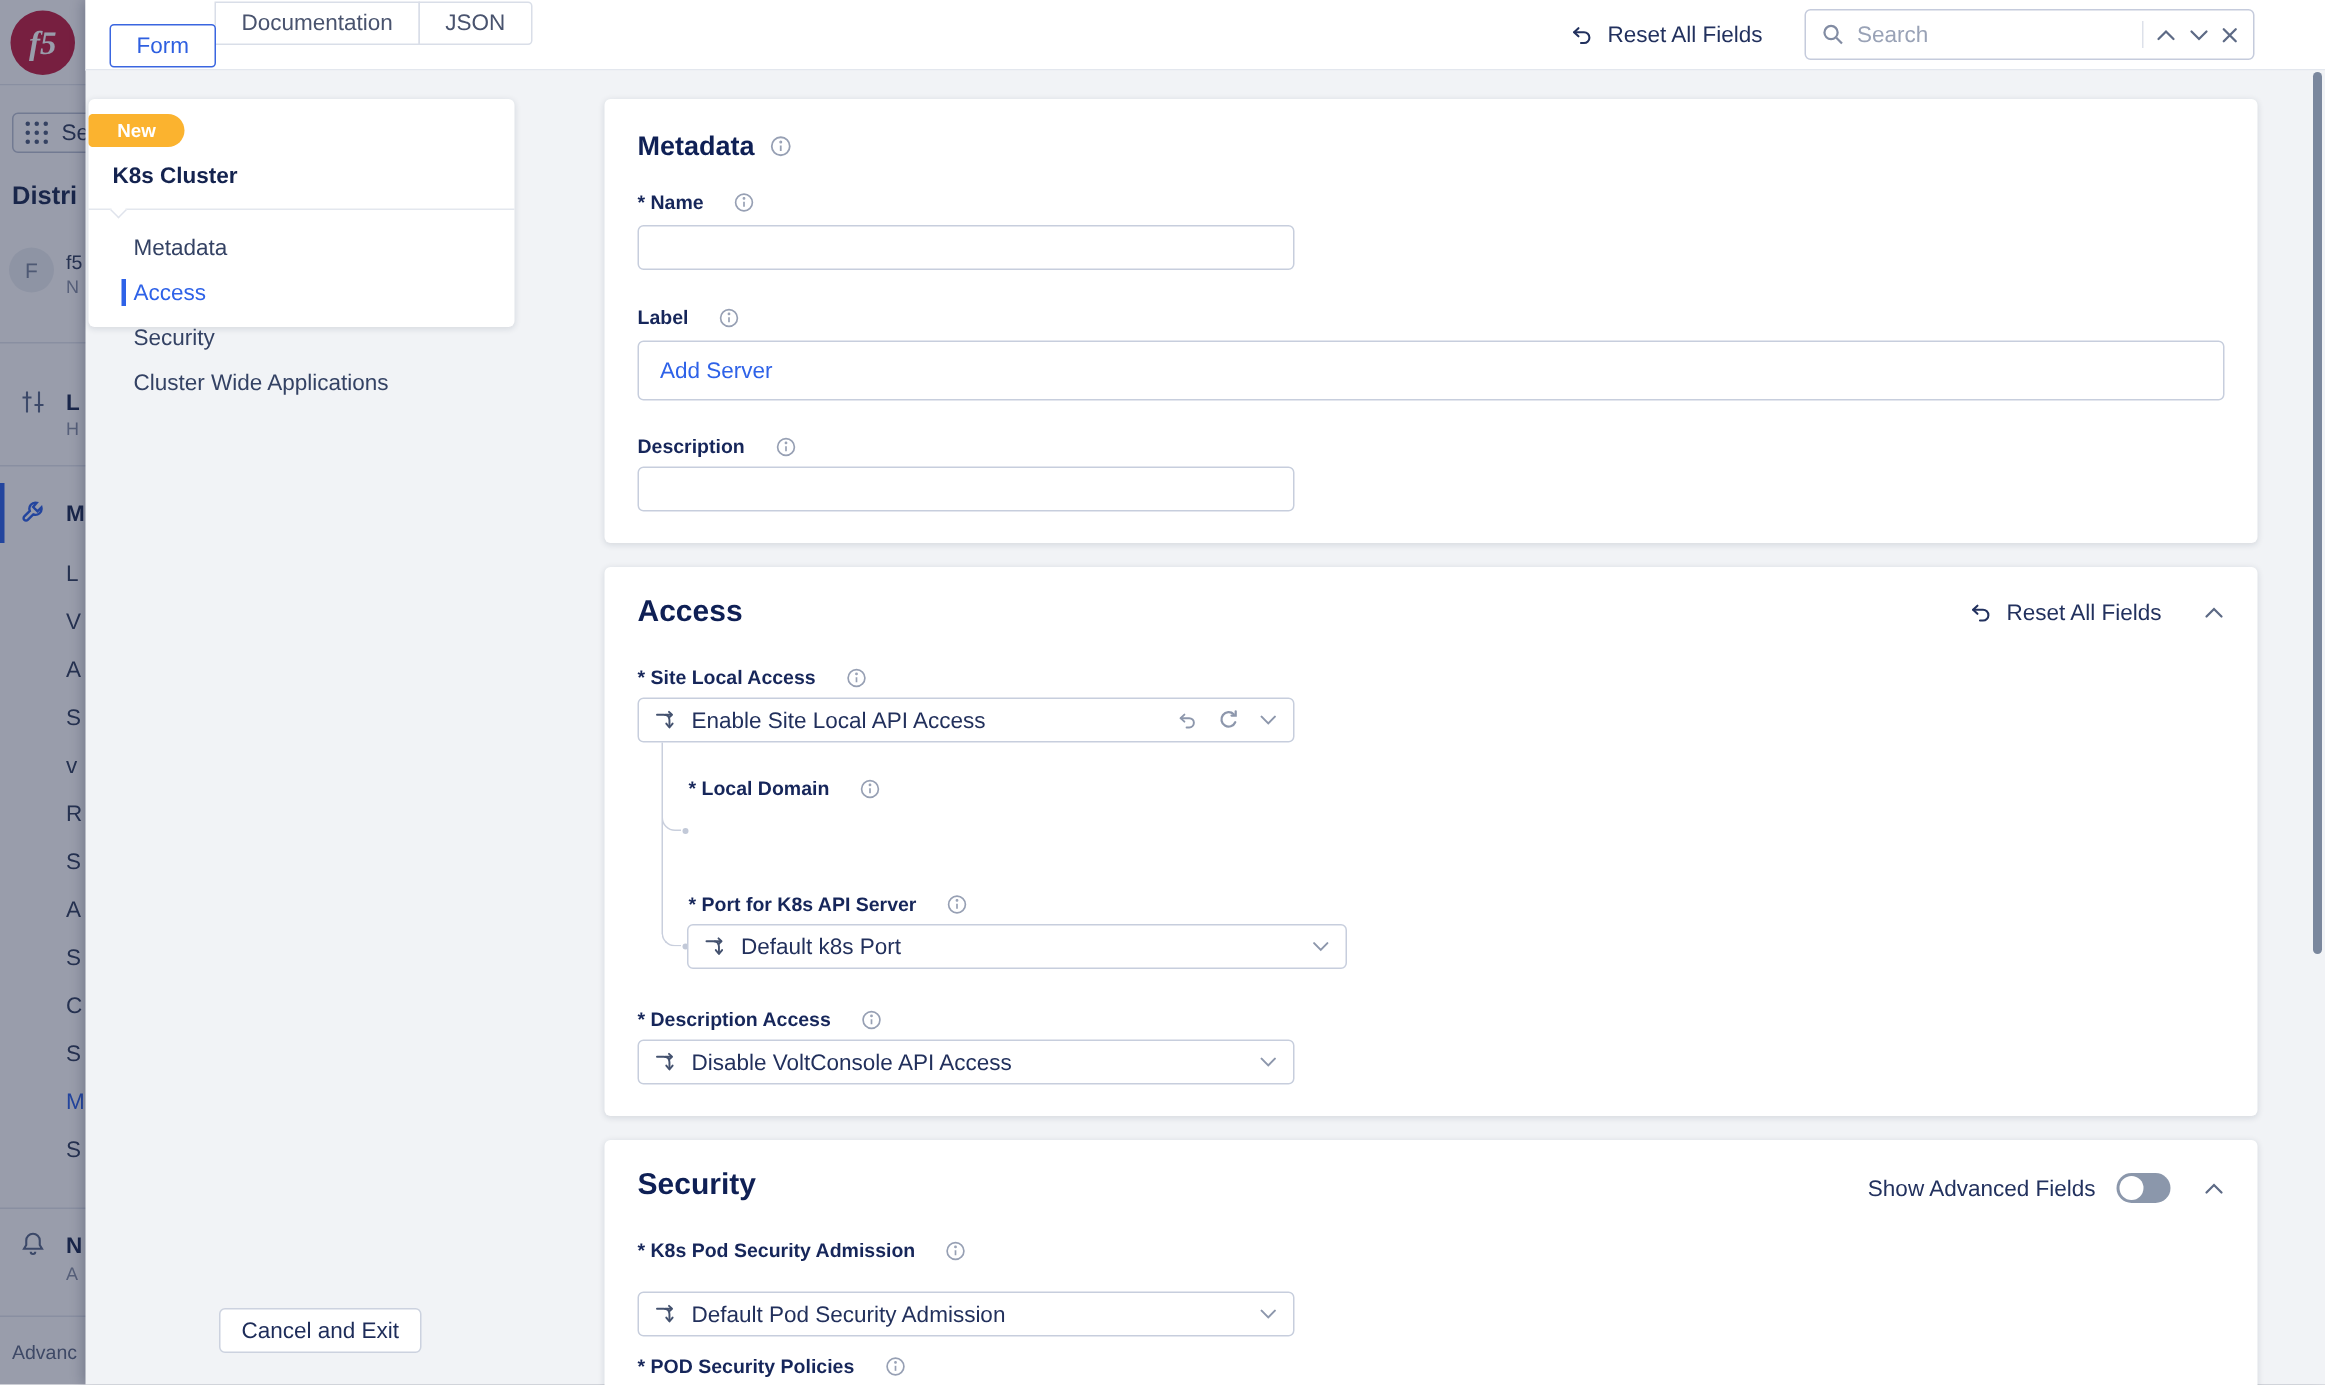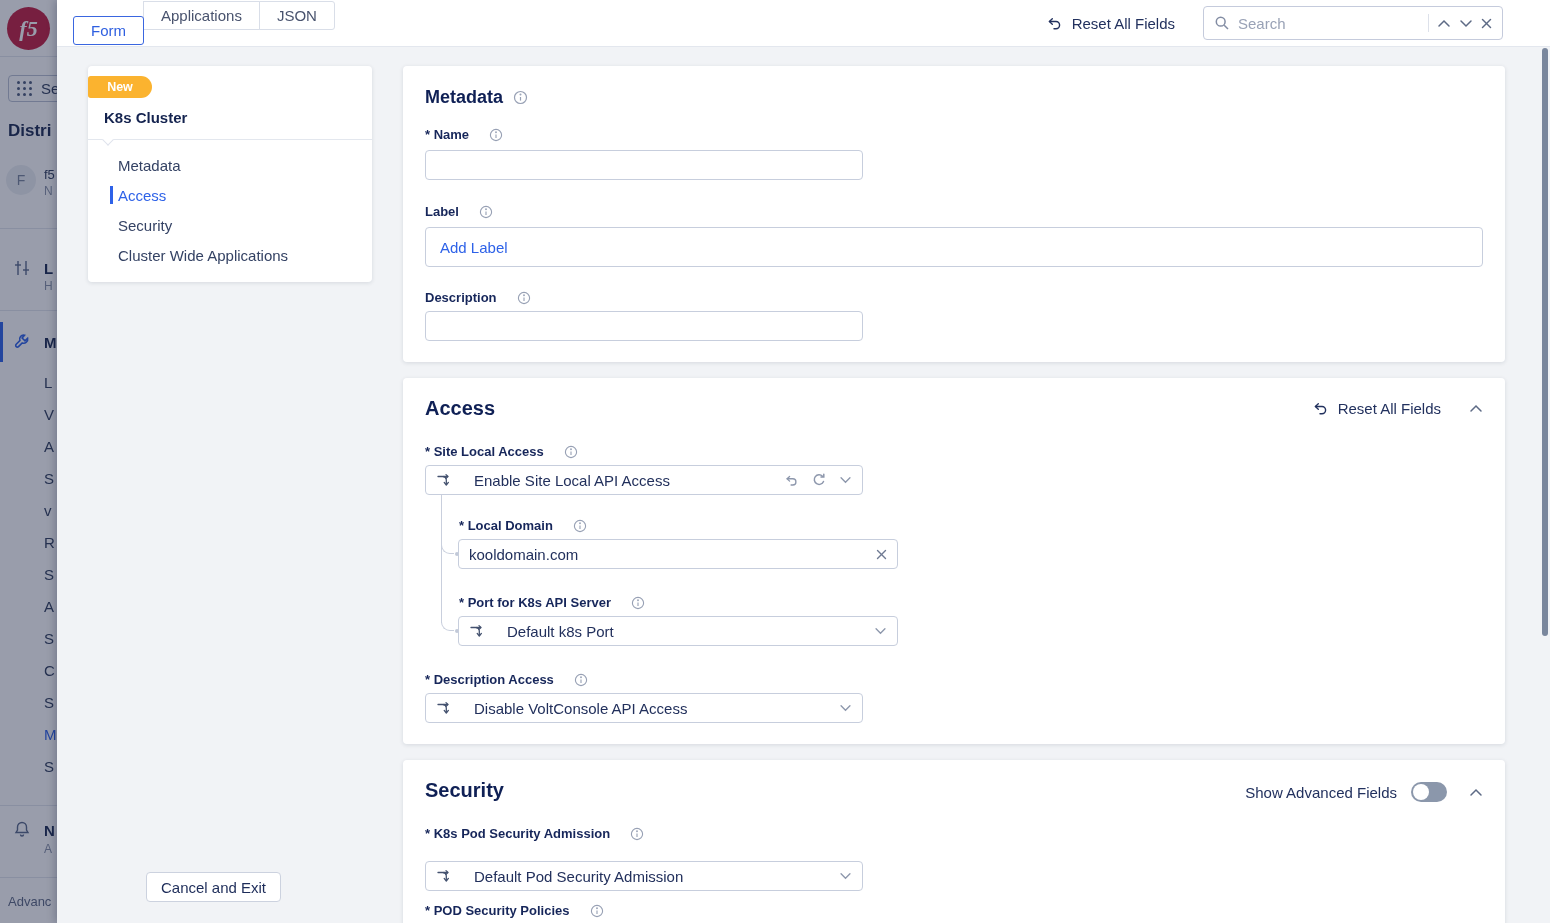--- a/index.html
+++ b/index.html
@@ -48,21 +48,21 @@
   .searchbox input { border:none; outline:none; flex:1; font-size:15px; color:#33415f; min-width:0; background:transparent; }
   .searchbox input::placeholder { color:#99a2b6; }
   .searchbox .sep { width:1px; height:18px; background:#dde1ea; }
   .icon-btn { display:flex; align-items:center; justify-content:center; cursor:pointer; }
 
   .scroll-thumb { position:absolute; right:2px; top:48px; width:6px; height:588px; border-radius:3px; background:#7a879d; }
 
   .card { position:absolute; background:#fff; border-radius:4px; box-shadow:0 1px 4px rgba(20,30,60,0.12); }
 
   
-  .panel-card { left:31px; top:66px; width:284px; height:216px; }
+  .panel-card { left:2px; top:66px; width:284px; height:152px; }
   .badge-new { position:absolute; left:0; top:10px; width:64px; height:22px; background:#fbb32f; border-radius:3px 12px 12px 3px;
                color:#fff; font-weight:bold; font-size:12.5px; display:flex; align-items:center; justify-content:center; }
   .panel-title { position:absolute; left:16px; top:43px; font-size:15px; font-weight:bold; color:#14234f; }
   .panel-div { position:absolute; left:0; right:0; top:73px; height:1px; background:#e3e7ee; }
   .panel-notch { position:absolute; left:16px; top:70px; width:8px; height:8px; background:#fff; transform:rotate(45deg);
                  border-right:1px solid #dfe3ec; border-bottom:1px solid #dfe3ec; }
   .panel-nav { position:absolute; left:0; right:0; top:84px; }
   .panel-item { position:relative; height:30px; display:flex; align-items:center; padding-left:30px;
                 font-size:15px; color:#344264; cursor:pointer; }
   .panel-item.active { color:#2e62e8; }
@@ -76,21 +76,21 @@
   .access-card { left:346px; top:378px; width:1102px; height:366px; }
   .security-card { left:346px; top:760px; width:1102px; height:240px; }
 
   .card-title { position:absolute; left:22px; font-size:18px; font-weight:bold; color:#0f2055; display:flex; align-items:center; gap:10px; }
   .card-title.lg { font-size:20px; }
   .field-label { position:absolute; font-size:13px; font-weight:bold; color:#16265a; display:flex; align-items:center; gap:20px; }
   .t-input { position:absolute; height:30px; border:1px solid #c7cedd; border-radius:4px; background:#fff;
              display:flex; align-items:center; padding:0 10px; font-size:15px; color:#22305c; }
   .t-input input { border:none; outline:none; flex:1; font-size:15px; color:#22305c; background:transparent; min-width:0; }
   .sel { position:absolute; height:30px; border:1px solid #c7cedd; border-radius:4px; background:#fff;
-         display:flex; align-items:center; gap:22px; padding:0 10px; font-size:15px; color:#22305c; cursor:pointer; }
+         display:flex; align-items:center; gap:9px; padding:0 10px; font-size:15px; color:#22305c; cursor:pointer; }
   .sel .grow { flex:1; }
   .sel .ico-row { display:flex; align-items:center; gap:13px; }
   .labels-box { position:absolute; left:22px; width:1058px; height:40px; border:1px solid #c7cedd; border-radius:4px; background:#fff;
                 display:flex; align-items:center; padding:0 14px; }
   .add-label { color:#2e62e8; font-size:15px; cursor:pointer; }
 
   .card-actions { position:absolute; right:22px; display:flex; align-items:center; gap:28px; }
   .adv-row { display:flex; align-items:center; gap:14px; font-size:15px; color:#22315e; }
   .toggle { width:36px; height:20px; border-radius:10px; background:#8b97ab; position:relative; cursor:pointer; }
   .toggle .knob { position:absolute; left:2px; top:2px; width:16px; height:16px; border-radius:50%; background:#fff; }
@@ -174,21 +174,21 @@
   </div>
 </div>
 
 <div class="dim"></div>
 
 <div class="modal">
 
   <div class="topbar">
     <div class="tabs">
       <div class="tab active">Form</div>
-      <div class="tab">Applications</div>
+      <div class="tab">Documentation</div>
       <div class="tab">JSON</div>
     </div>
     <div class="top-right">
       <div class="reset-link">
         <span>
           <svg width="17" height="15" viewBox="0 0 17 15" fill="none" stroke="#22315e" stroke-width="1.4" stroke-linecap="round" stroke-linejoin="round">
             <path d="M3.5 5.5 H10 a3.6 3.6 0 0 1 0 7.2 H8"></path>
             <path d="M6.3 2.8 L3.4 5.5 L6.3 8.2"></path>
           </svg>
         </span>
@@ -266,21 +266,21 @@
       <span>Label</span>
       <span>
         <svg width="14" height="14" viewBox="0 0 15 15" fill="none" stroke="#97a0b4" stroke-width="1.2">
             <circle cx="7.5" cy="7.5" r="6"></circle>
             <line x1="7.5" y1="7" x2="7.5" y2="10.6"></line>
             <circle cx="7.5" cy="4.6" r="0.4" fill="#97a0b4"></circle>
           </svg>
       </span>
     </div>
     <div class="labels-box" style="top:161px">
-      <span class="add-label">Add Label</span>
+      <span class="add-label">Add Server</span>
     </div>
     <div class="field-label" style="left:22px;top:224px">
       <span>Description</span>
       <span>
         <svg width="14" height="14" viewBox="0 0 15 15" fill="none" stroke="#97a0b4" stroke-width="1.2">
             <circle cx="7.5" cy="7.5" r="6"></circle>
             <line x1="7.5" y1="7" x2="7.5" y2="10.6"></line>
             <circle cx="7.5" cy="4.6" r="0.4" fill="#97a0b4"></circle>
           </svg>
       </span>
@@ -361,29 +361,20 @@
     <div class="field-label" style="left:56px;top:140px">
       <span>* Local Domain</span>
       <span>
         <svg width="14" height="14" viewBox="0 0 15 15" fill="none" stroke="#97a0b4" stroke-width="1.2">
             <circle cx="7.5" cy="7.5" r="6"></circle>
             <line x1="7.5" y1="7" x2="7.5" y2="10.6"></line>
             <circle cx="7.5" cy="4.6" r="0.4" fill="#97a0b4"></circle>
           </svg>
       </span>
     </div>
-    <div class="t-input" style="left:55px;top:161px;width:440px">
-      <input value="kooldomain.com" style="">
-      <span class="icon-btn">
-        <svg width="11" height="11" viewBox="0 0 11 11" stroke="#6f7a92" stroke-width="1.4" stroke-linecap="round">
-            <line x1="1.5" y1="1.5" x2="9.5" y2="9.5"></line>
-            <line x1="9.5" y1="1.5" x2="1.5" y2="9.5"></line>
-          </svg>
-      </span>
-    </div>
 
     <div class="field-label" style="left:56px;top:217px">
       <span>* Port for K8s API Server</span>
       <span>
         <svg width="14" height="14" viewBox="0 0 15 15" fill="none" stroke="#97a0b4" stroke-width="1.2">
             <circle cx="7.5" cy="7.5" r="6"></circle>
             <line x1="7.5" y1="7" x2="7.5" y2="10.6"></line>
             <circle cx="7.5" cy="4.6" r="0.4" fill="#97a0b4"></circle>
           </svg>
       </span>

